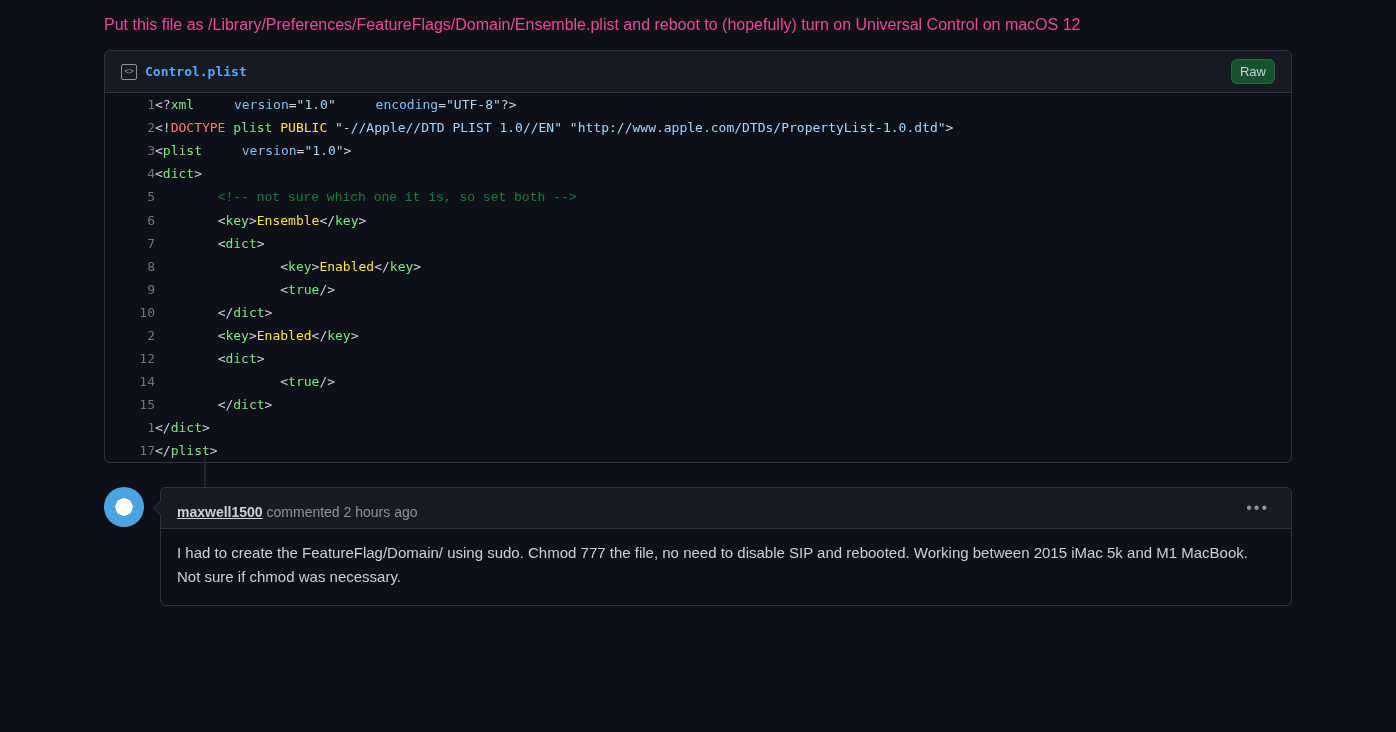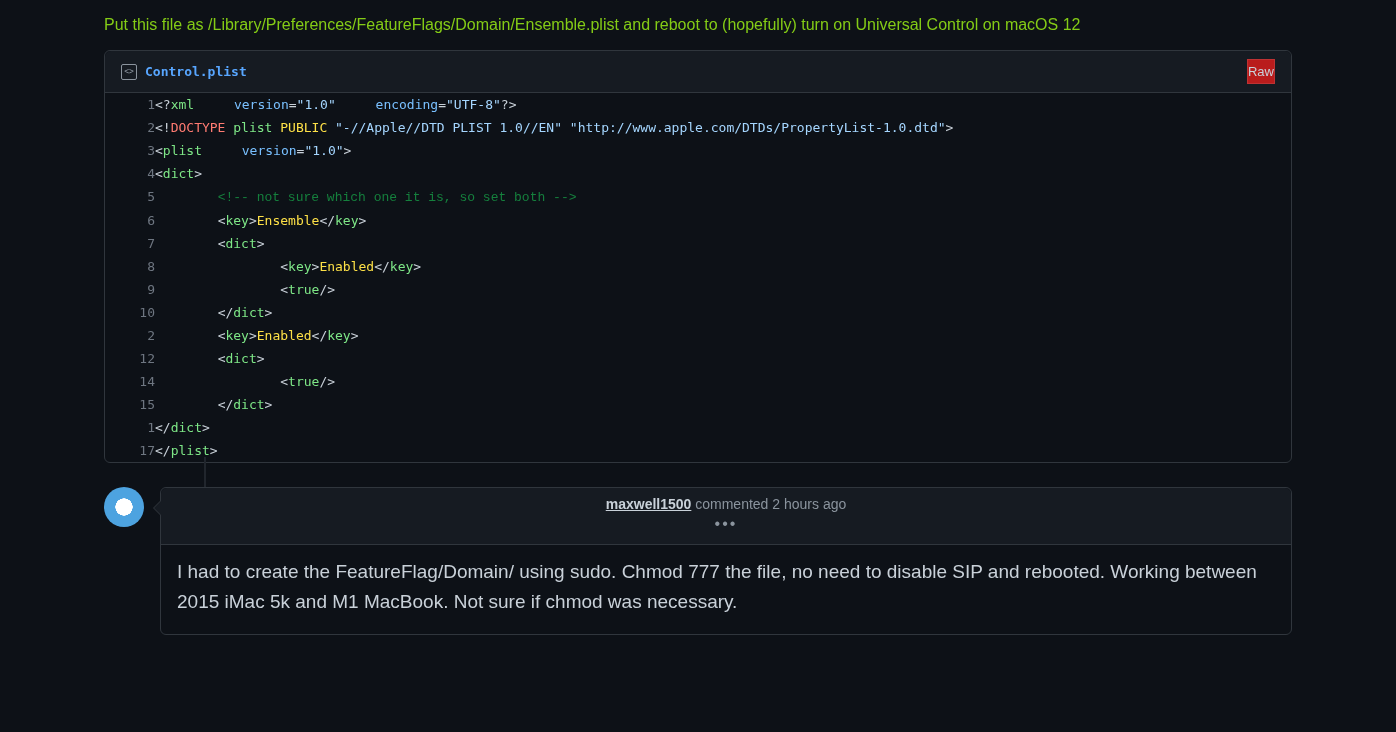--- a/index.html
+++ b/index.html
@@ -6,21 +6,21 @@
   body {
     background: #0d1117;
     color: #c9d1d9;
     font-family: -apple-system, BlinkMacSystemFont, "Segoe UI", Helvetica, Arial, sans-serif;
     font-size: 14px;
     width: 1396px;
     padding: 16px 0;
   }
   .container { max-width: 1220px; margin: 0 auto; padding: 0 16px; }
   .gist-description {
-    color: #84cc16;
+    color: #ec4899;
     font-size: 16px;
     margin: 0 0 16px 0;
   }
   .file-box {
     border: 1px solid #30363d;
     border-radius: 6px;
     margin-bottom: 24px;
     background: #0d1117;
   }
   .file-header {
@@ -44,25 +44,25 @@
     line-height:1;
   }
   .file-name {
     color: #58a6ff;
     font-weight: 600;
     font-family: ui-monospace, SFMono-Regular, Menlo, Consolas, monospace;
     font-size: 13px;
     text-decoration: none;
   }
   .raw-btn {
-    background: #b91c1c;
+    background: #14532d;
     border: 1px solid rgba(240,246,252,0.1);
     color: #c9d1d9;
-    padding: 4px 0;
-    border-radius: 0;
+    padding: 4px 8px;
+    border-radius: 6px;
     font-size: 13px;
     font-weight: 500;
     cursor: pointer;
   }
   .code-table {
     width: 100%;
     border-collapse: collapse;
     font-family: ui-monospace, SFMono-Regular, Menlo, Consolas, monospace;
     font-size: 13px;
     line-height: 23px;
@@ -117,33 +117,32 @@
   }
   .comment-box::before, .comment-box::after{
     content:""; position:absolute; left:-8px; top:12px;
     border: 8px solid transparent; border-left-width:0;
     border-right-color:#30363d;
   }
   .comment-box::after{
     left:-7px; border-right-color:#161b22;
   }
   .comment-header{
-    display:flex; justify-content:space-between; align-items:center;
+    display:flex; justify-content:space-between; align-items:flex-end;
     padding: 8px 16px;
     background:#161b22;
     border-bottom:1px solid #30363d;
     border-radius:6px 6px 0 0;
     color:#8b949e;
-    flex-direction:column;
   }
   .comment-header .author { color:#c9d1d9; font-weight:600; }
   .kebab { color:#8b949e; cursor:pointer; font-size:16px; line-height:1; letter-spacing:2px; padding:4px 6px; border-radius:6px;}
   .comment-body{
     padding: 12px 16px 16px;
-    font-size: 19px;
+    font-size: 15px;
     line-height: 1.6;
     color:#c9d1d9;
   }
   .vline{
     position:absolute; left:100px; top: -30px; bottom:auto; width:2px; height:46px; background:#21262d;
   }
 </style>
 </head>
 <body>
 

